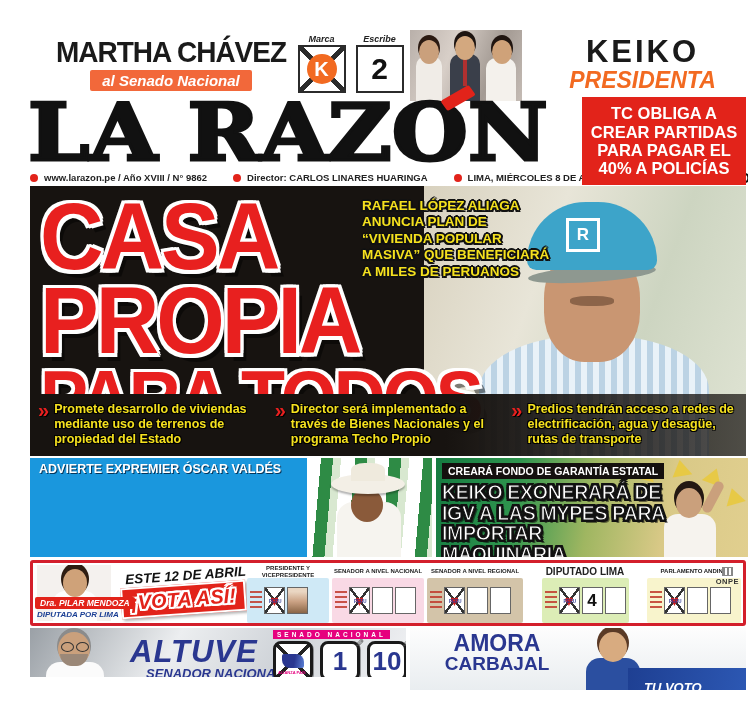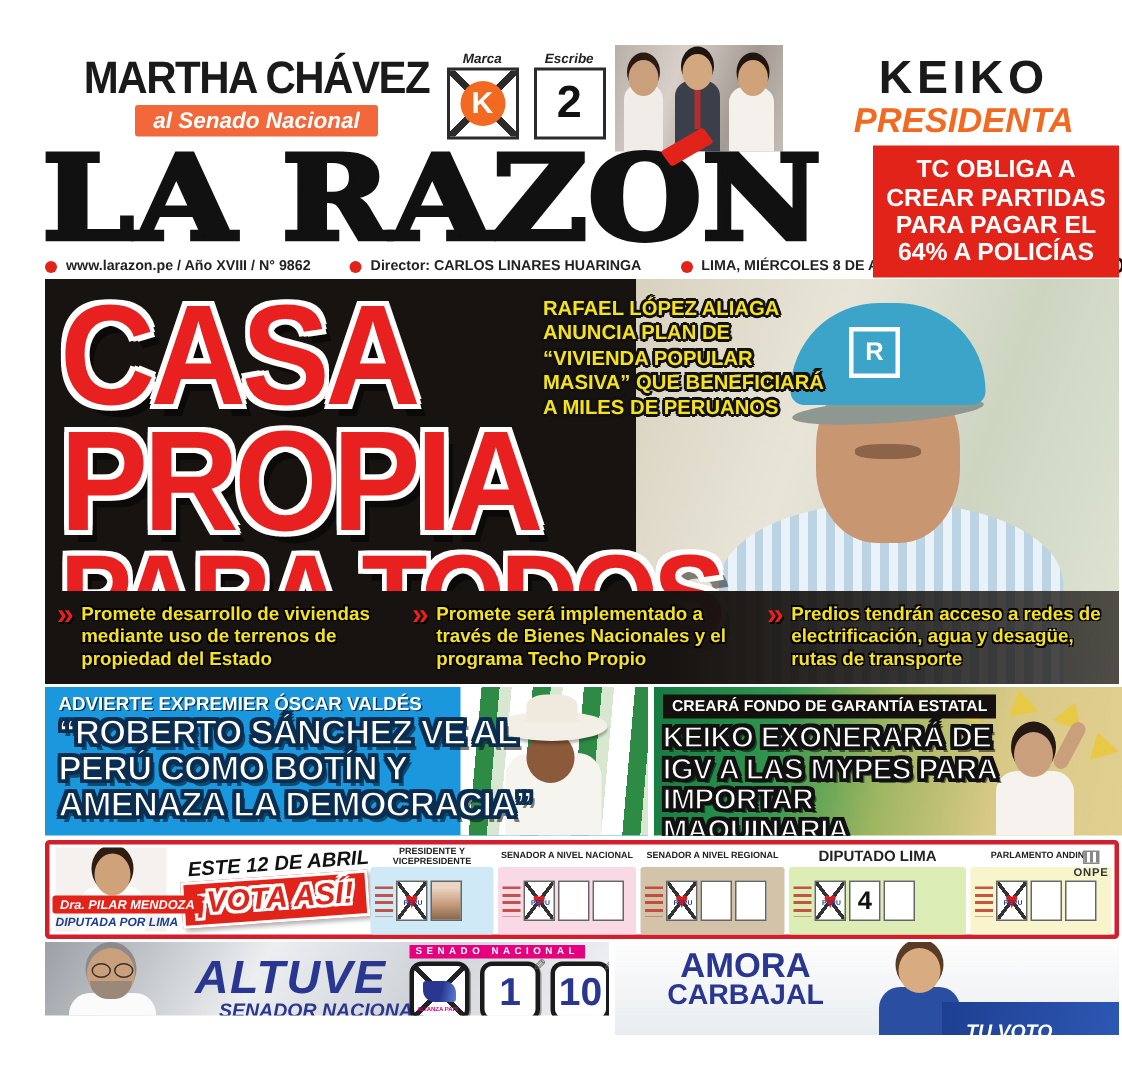--- a/index.html
+++ b/index.html
@@ -212,21 +212,21 @@
     <span class="red-dot"></span>
     <span class="info-item">www.larazon.pe / Año XVIII / N° 9862</span>
     <span class="red-dot"></span>
     <span class="info-item">Director: CARLOS LINARES HUARINGA</span>
     <span class="red-dot"></span>
     <span class="info-item">LIMA, MIÉRCOLES 8 DE ABRIL DEL 2026</span>
     <span class="red-dot"></span>
     <span class="price">PRECIO: S/ 1.00</span>
   </div>
 
-  <div class="alert-box">TC OBLIGA A CREAR PARTIDAS PARA PAGAR EL 64% A POLICÍAS</div>
+  <div class="alert-box">TC OBLIGA A CREAR PARTIDAS PARA PAGAR EL 40% A POLICÍAS</div>
 
   <div class="main-story">
     <div class="main-photo">
       <div class="fig-part" style="left:55px;top:150px;width:230px;height:120px;border-radius:45% 45% 0 0;background:repeating-linear-gradient(90deg,#bcd3e4 0 6px,#e9f2f8 6px 12px);"></div>
       <div class="fig-part" style="left:120px;top:58px;width:96px;height:118px;border-radius:46% 46% 42% 42%;background:#c99672;"></div>
       <div class="fig-part" style="left:104px;top:80px;width:128px;height:16px;border-radius:50%;background:#8e9890;transform:rotate(-4deg);"></div>
       <div class="fig-part" style="left:103px;top:16px;width:130px;height:68px;border-radius:64px 64px 10px 10px;background:#3da4c9;"></div>
       <div class="fig-part" style="left:142px;top:32px;width:28px;height:28px;border:3px solid #fff;display:flex;align-items:center;justify-content:center;color:#fff;font-weight:bold;font-size:17px;">R</div>
       <div class="fig-part" style="left:146px;top:110px;width:44px;height:10px;border-radius:40%;background:rgba(90,60,40,.55);"></div>
     </div>
@@ -234,38 +234,37 @@
     <div class="hl hl2">PROPIA</div>
     <div class="hl hl3">PARA TODOS</div>
     <div class="subhead">RAFAEL LÓPEZ ALIAGA ANUNCIA PLAN DE “VIVIENDA POPULAR MASIVA” QUE BENEFICIARÁ A MILES DE PERUANOS</div>
     <div class="bullets">
       <div class="bullet">
         <span class="chev">»</span>
         <span>Promete desarrollo de viviendas mediante uso de terrenos de propiedad del Estado</span>
       </div>
       <div class="bullet">
         <span class="chev">»</span>
-        <span>Promete será implementado a través de Bienes Nacionales y el programa Techo Propio</span>
+        <span>Director será implementado a través de Bienes Nacionales y el programa Techo Propio</span>
       </div>
       <div class="bullet">
         <span class="chev">»</span>
         <span>Predios tendrán acceso a redes de electrificación, agua y desagüe, rutas de transporte</span>
       </div>
     </div>
   </div>
 
   <div class="story-left">
     <div class="valdes-photo">
       <div class="fig-part" style="left:30px;top:44px;width:64px;height:55px;border-radius:16px 16px 0 0;background:#f6f4ef;"></div>
       <div class="fig-part" style="left:44px;top:30px;width:32px;height:34px;border-radius:50%;background:#8a5a3a;"></div>
       <div class="fig-part" style="left:24px;top:16px;width:74px;height:20px;border-radius:50%;background:#f3efe6;box-shadow:0 2px 2px rgba(0,0,0,.3);"></div>
       <div class="fig-part" style="left:44px;top:5px;width:34px;height:18px;border-radius:40% 40% 0 0;background:#efeadd;"></div>
     </div>
     <div class="kicker-left">ADVIERTE EXPREMIER ÓSCAR VALDÉS</div>
-    <div class="headline-left">“ROBERTO SÁNCHEZ VE AL PERÚ COMO BOTÍN Y AMENAZA LA DEMOCRACIA”</div>
   </div>
 
   <div class="story-right">
     <div class="flag" style="left:200px;top:6px;transform:rotate(14deg);"></div>
     <div class="flag" style="left:235px;top:2px;transform:rotate(-10deg);"></div>
     <div class="flag" style="left:268px;top:10px;transform:rotate(20deg);"></div>
     <div class="flag" style="left:288px;top:30px;transform:rotate(-16deg);"></div>
     <div class="fig-part" style="left:228px;top:56px;width:52px;height:43px;border-radius:14px 14px 0 0;background:#f6f3ee;"></div>
     <div class="fig-part" style="left:240px;top:30px;width:26px;height:30px;border-radius:50%;background:#caa07c;box-shadow:0 -5px 0 2px #241812;"></div>
     <div class="fig-part" style="left:272px;top:22px;width:10px;height:34px;border-radius:5px;background:#caa07c;transform:rotate(28deg);"></div>
@@ -312,21 +311,21 @@
         <div class="sec-p" style="background:#d3c4a9;">
           <div class="mini-lines"></div>
           <div class="bbox xmark">
             <span class="heart">♥</span>
             <span class="peru">PERU</span>
           </div>
           <div class="bbox"></div>
           <div class="bbox"></div>
         </div>
       </div>
-      <div class="sec" style="width:118px;">
+      <div class="sec" style="width:118px;align-items:center;">
         <div class="sec-h big">DIPUTADO LIMA</div>
         <div class="sec-p" style="background:#dcedb6;">
           <div class="mini-lines"></div>
           <div class="bbox xmark">
             <span class="heart">♥</span>
             <span class="peru">PERU</span>
           </div>
           <div class="bbox">
             <span class="writein">4</span>
           </div>

